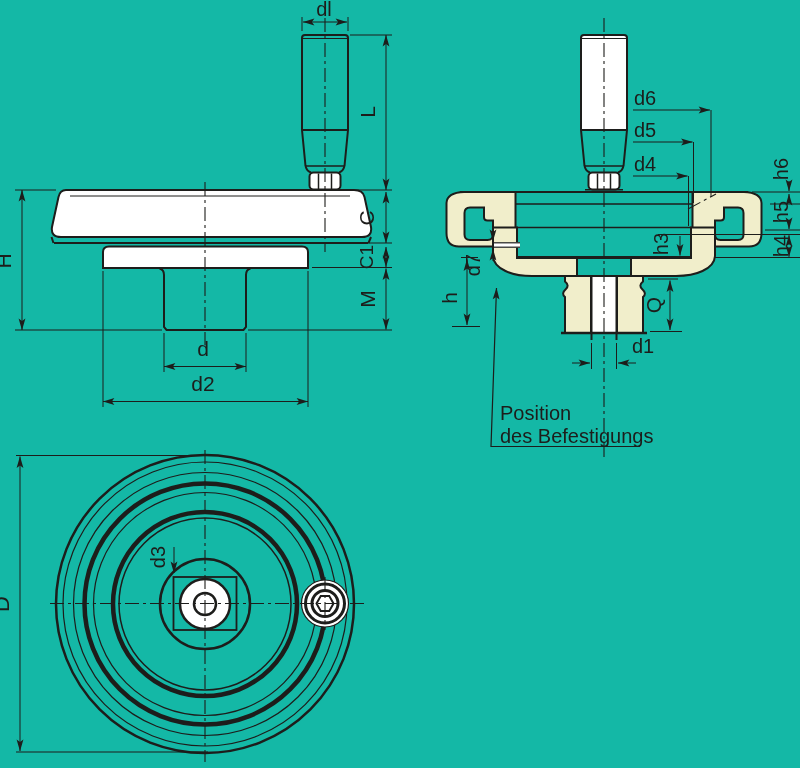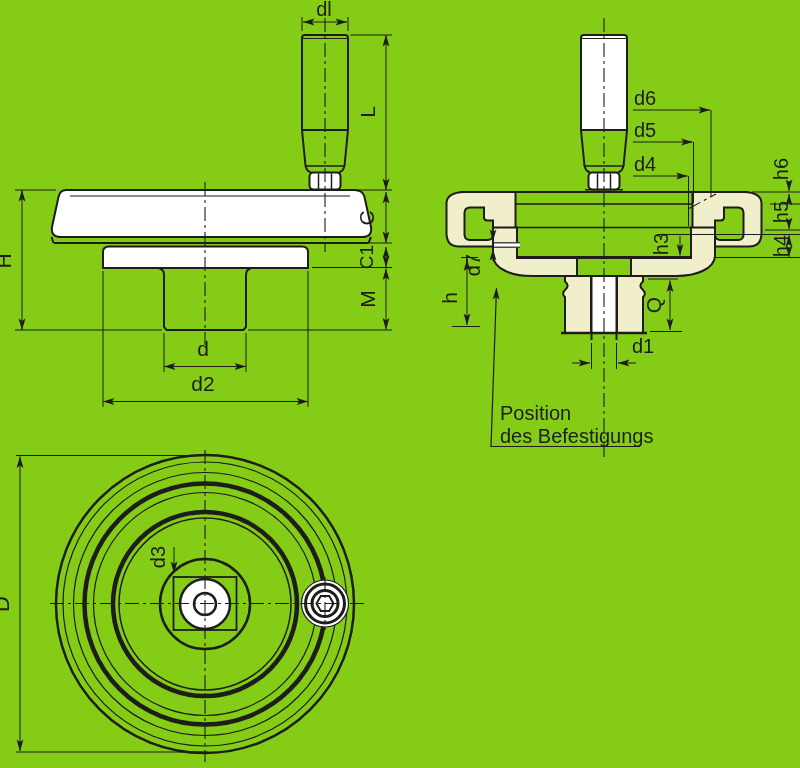--- a/index.html
+++ b/index.html
@@ -1,16 +1,16 @@
 <!DOCTYPE html>
 <html><head>
 <meta charset="utf-8">
 <style>
   html,body{margin:0;padding:0;background:#ffffff;}
-  .stage{width:800px;height:768px;background:#84cc16;position:relative;font-family:"Liberation Sans",sans-serif;}
+  .stage{width:800px;height:768px;background:#14b8a6;position:relative;font-family:"Liberation Sans",sans-serif;}
   svg{display:block;}
   text{fill:#1d1d1b;font-family:"Liberation Sans",sans-serif;}
   .ln{stroke:#1d1d1b;fill:none;}
   .w2{stroke-width:2;}
   .w25{stroke-width:2.5;}
   .w3{stroke-width:3;}
   .w15{stroke-width:1.5;}
   .w12{stroke-width:1.2;}
   .w1{stroke-width:1;}
   .cream{fill:#f1eecb;stroke:#1d1d1b;stroke-width:2;}

